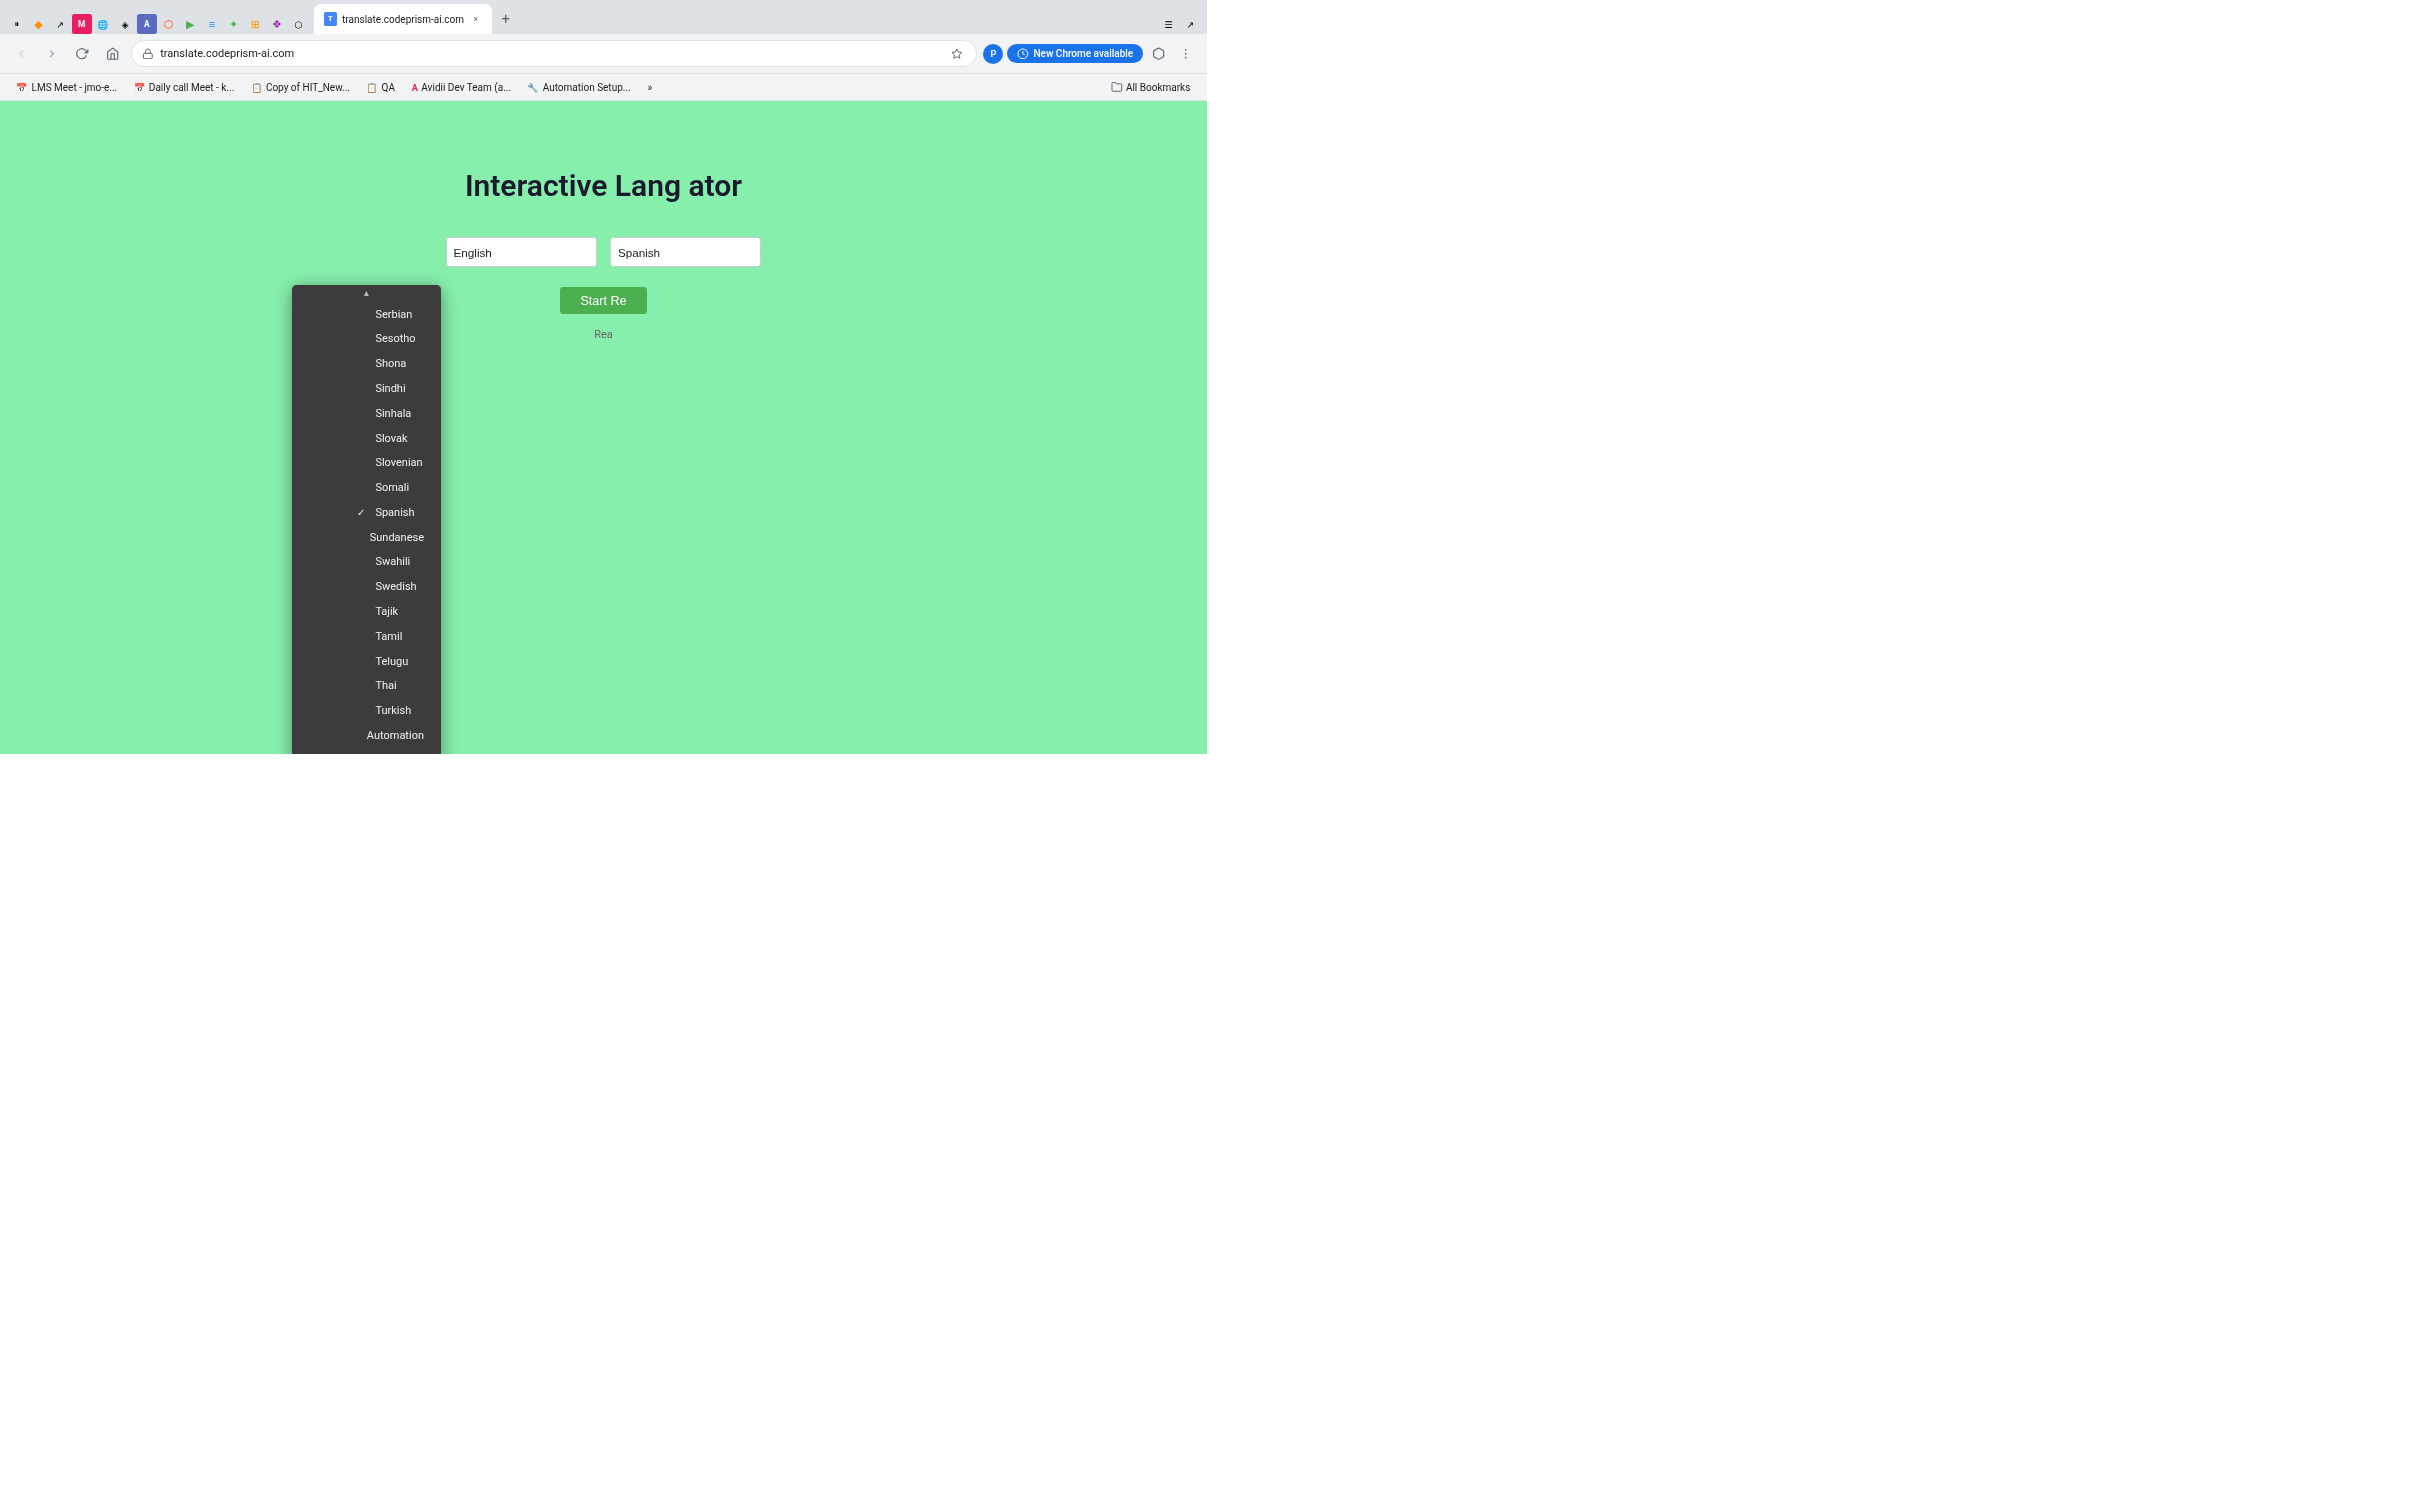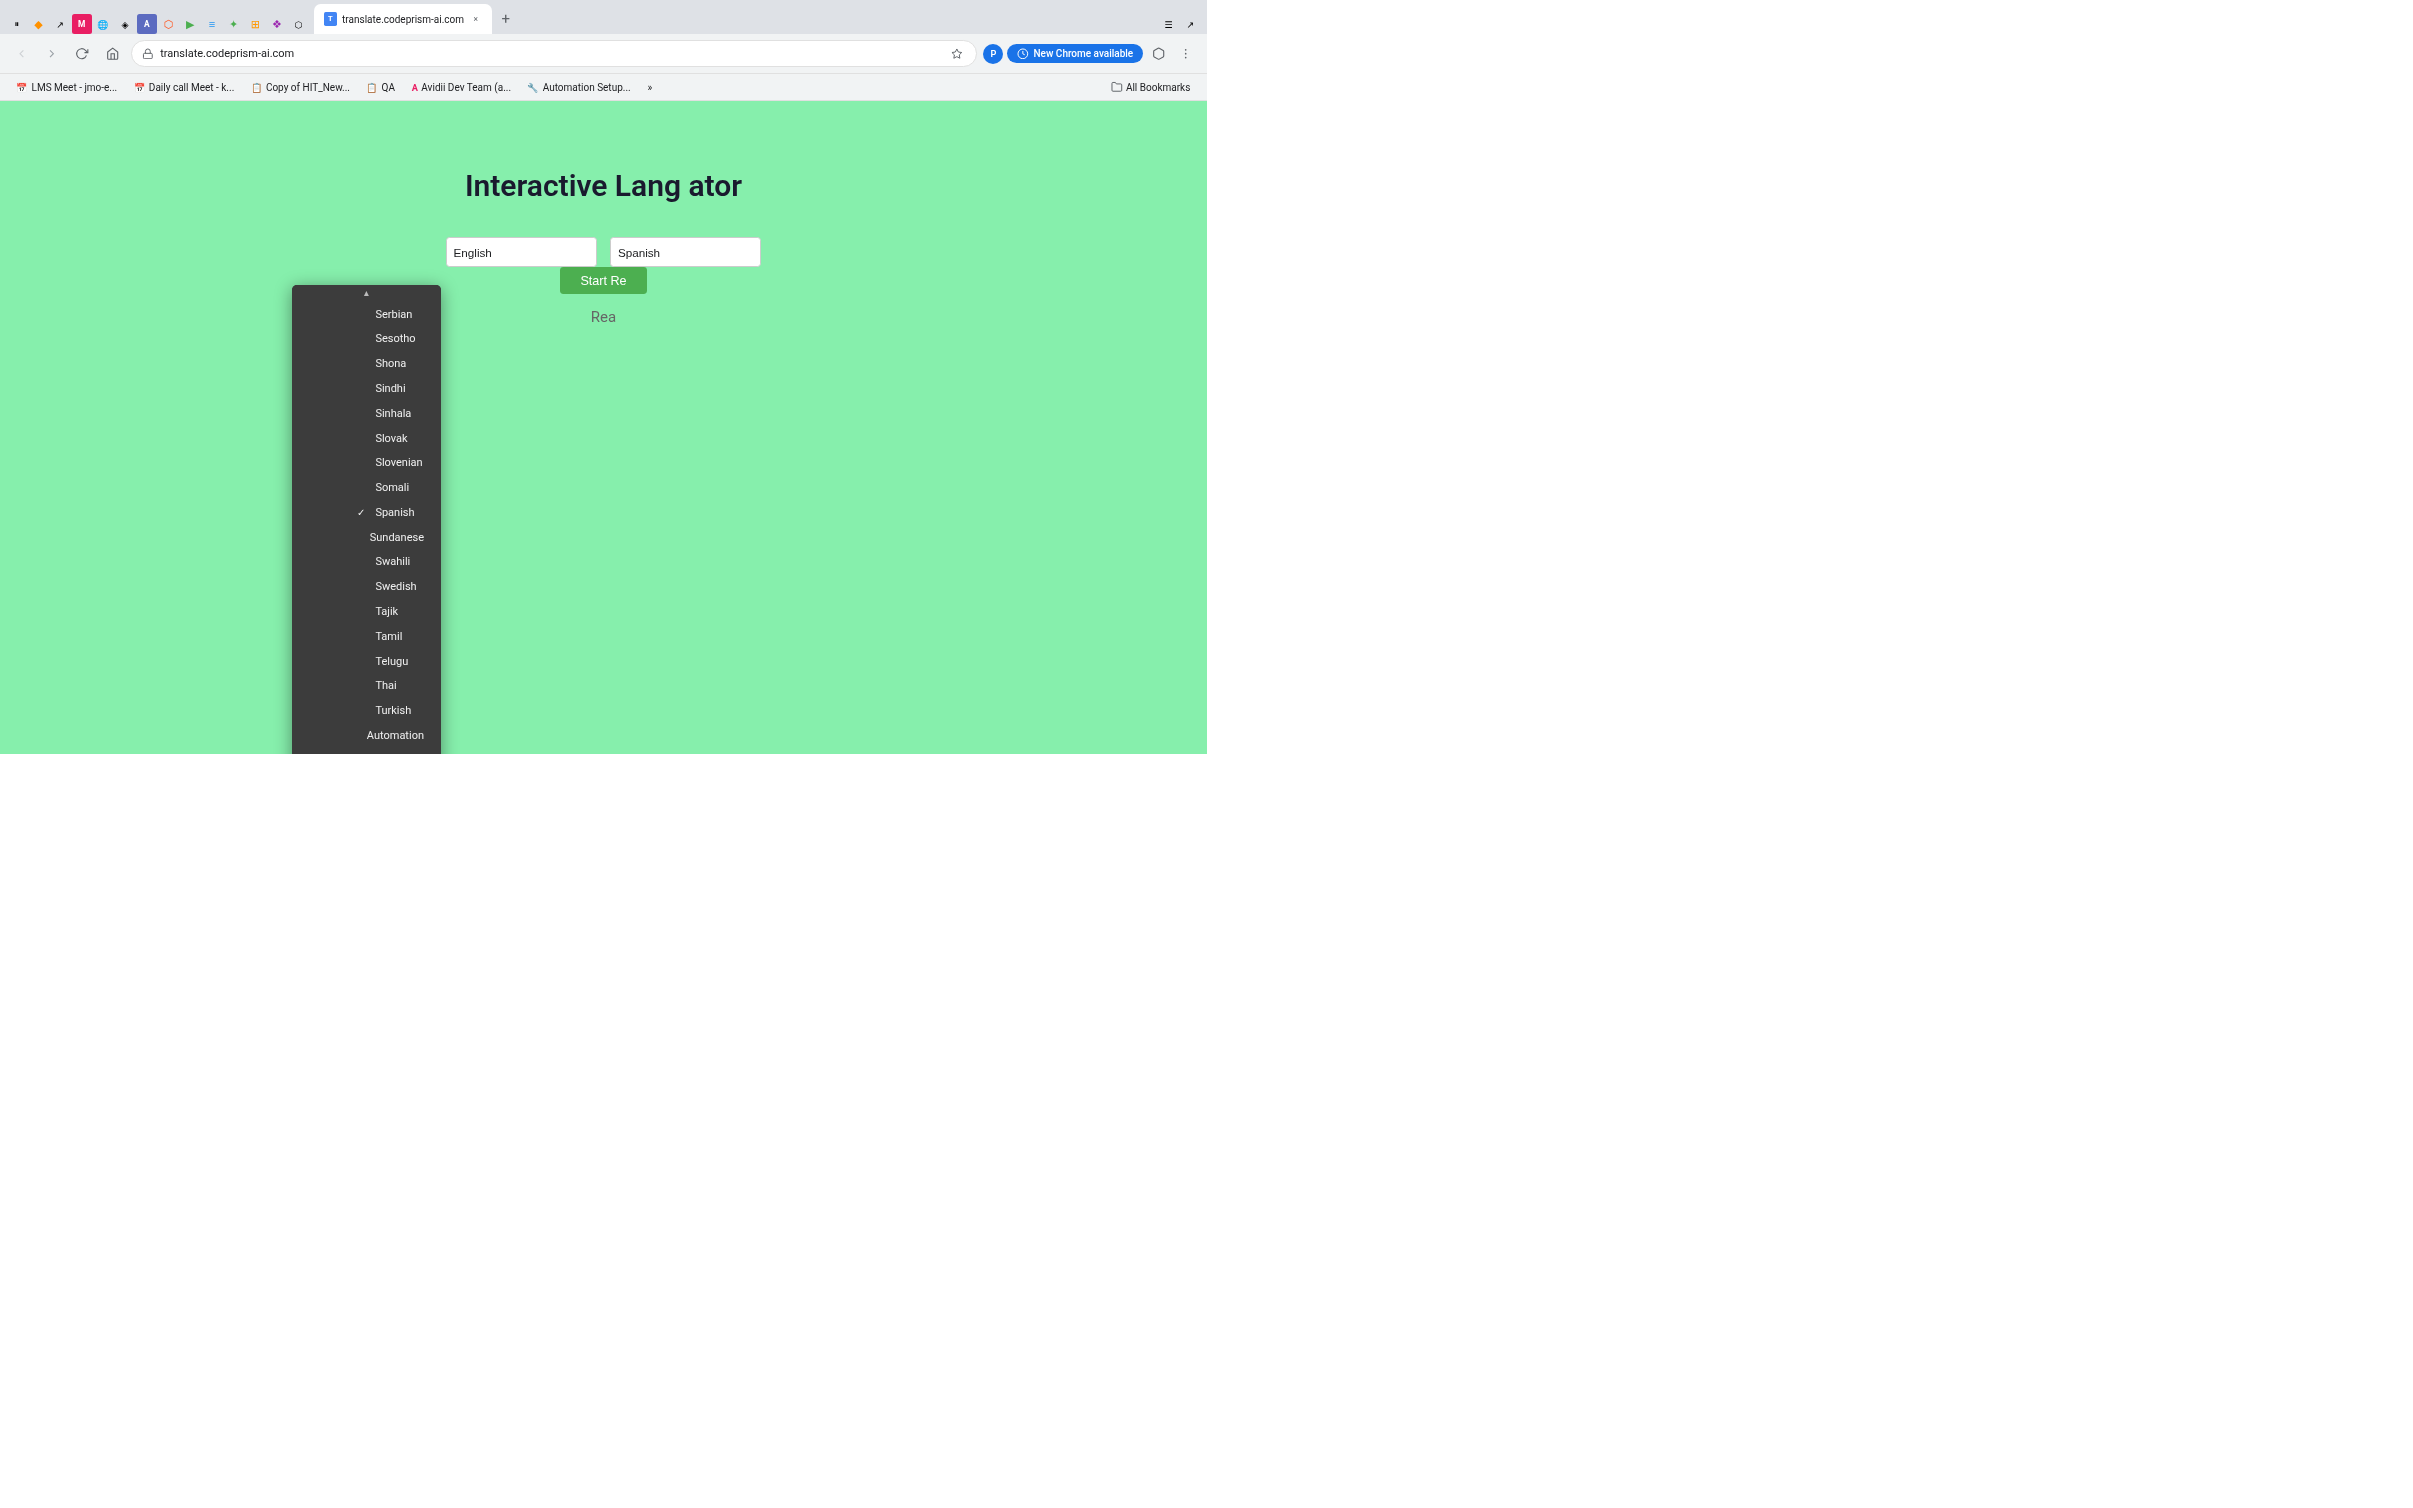--- a/index.html
+++ b/index.html
@@ -228,20 +228,21 @@
       font-size: 30px;
       font-weight: 600;
       color: #1a1a2e;
       margin-bottom: 34px;
     }
 
     .controls-row {
       display: flex;
       align-items: center;
       gap: 13.4px;
+      margin-bottom: 20px;
     }
 
     .lang-select {
       width: 151px;
       height: 30px;
       border: 0.8px solid #ccc;
       border-radius: 3.4px;
       padding: 0 6.7px;
       font-size: 11.7px;
       background: #fff;
@@ -255,21 +256,21 @@
       color: #fff;
       border: none;
       border-radius: 3.4px;
       padding: 6.7px 20px;
       font-size: 12.6px;
       cursor: pointer;
       font-weight: 500;
     }
 
     .ready-text {
-      font-size: 15px;
+      font-size: 11px;
       color: #666;
     }
 
     
     .dropdown-overlay {
       position: absolute;
       top: 184px;
       left: 292px;
       width: 149px;
       background: #3c3c3c;

